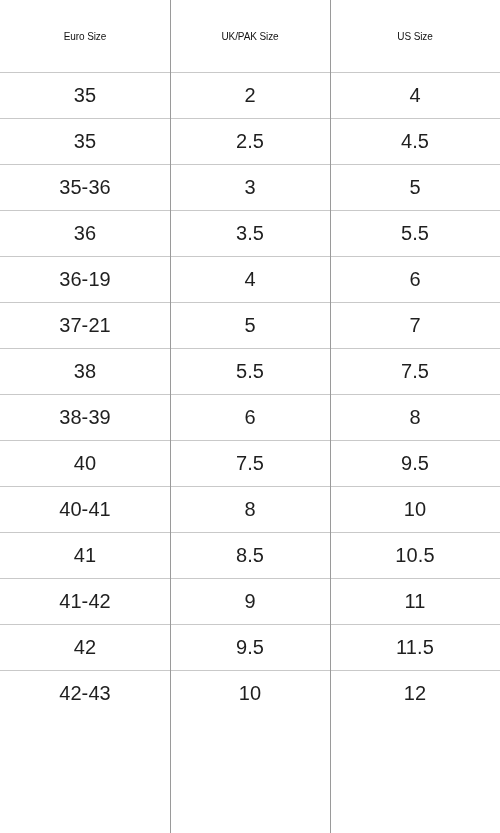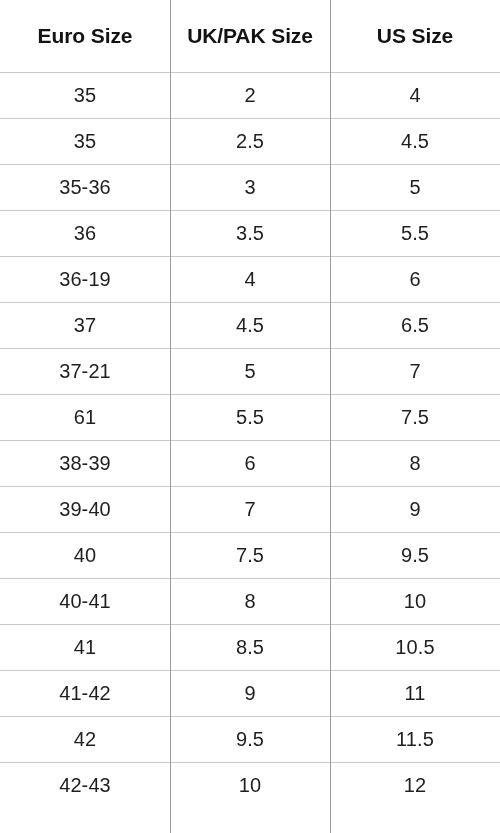--- a/index.html
+++ b/index.html
@@ -54,22 +54,22 @@
   .chart-table td {
     text-align: center;
     vertical-align: middle;
     padding: 0;
     margin: 0;
   }
 
   
   .chart-table thead th {
     height: 72px;
-    font-size: 21px;
-    font-weight: bold;
+    font-size: 10px;
+    font-weight: normal;
     letter-spacing: -0.1px;
     color: #131313;
     border-bottom: 1px solid #c9c9c9;
   }
 
   
   .chart-table tbody td {
     height: 45px;
     font-size: 20px;
     font-weight: normal;
@@ -124,43 +124,33 @@
           <td>36</td>
           <td>3.5</td>
           <td>5.5</td>
         </tr>
         <tr>
           <td>36-19</td>
           <td>4</td>
           <td>6</td>
         </tr>
         <tr>
-          <td>37</td>
-          <td>4.5</td>
-          <td>6.5</td>
-        </tr>
-        <tr>
           <td>37-21</td>
           <td>5</td>
           <td>7</td>
         </tr>
         <tr>
-          <td>61</td>
+          <td>38</td>
           <td>5.5</td>
           <td>7.5</td>
         </tr>
         <tr>
           <td>38-39</td>
           <td>6</td>
           <td>8</td>
-        </tr>
-        <tr>
-          <td>39-40</td>
-          <td>7</td>
-          <td>9</td>
         </tr>
         <tr>
           <td>40</td>
           <td>7.5</td>
           <td>9.5</td>
         </tr>
         <tr>
           <td>40-41</td>
           <td>8</td>
           <td>10</td>

